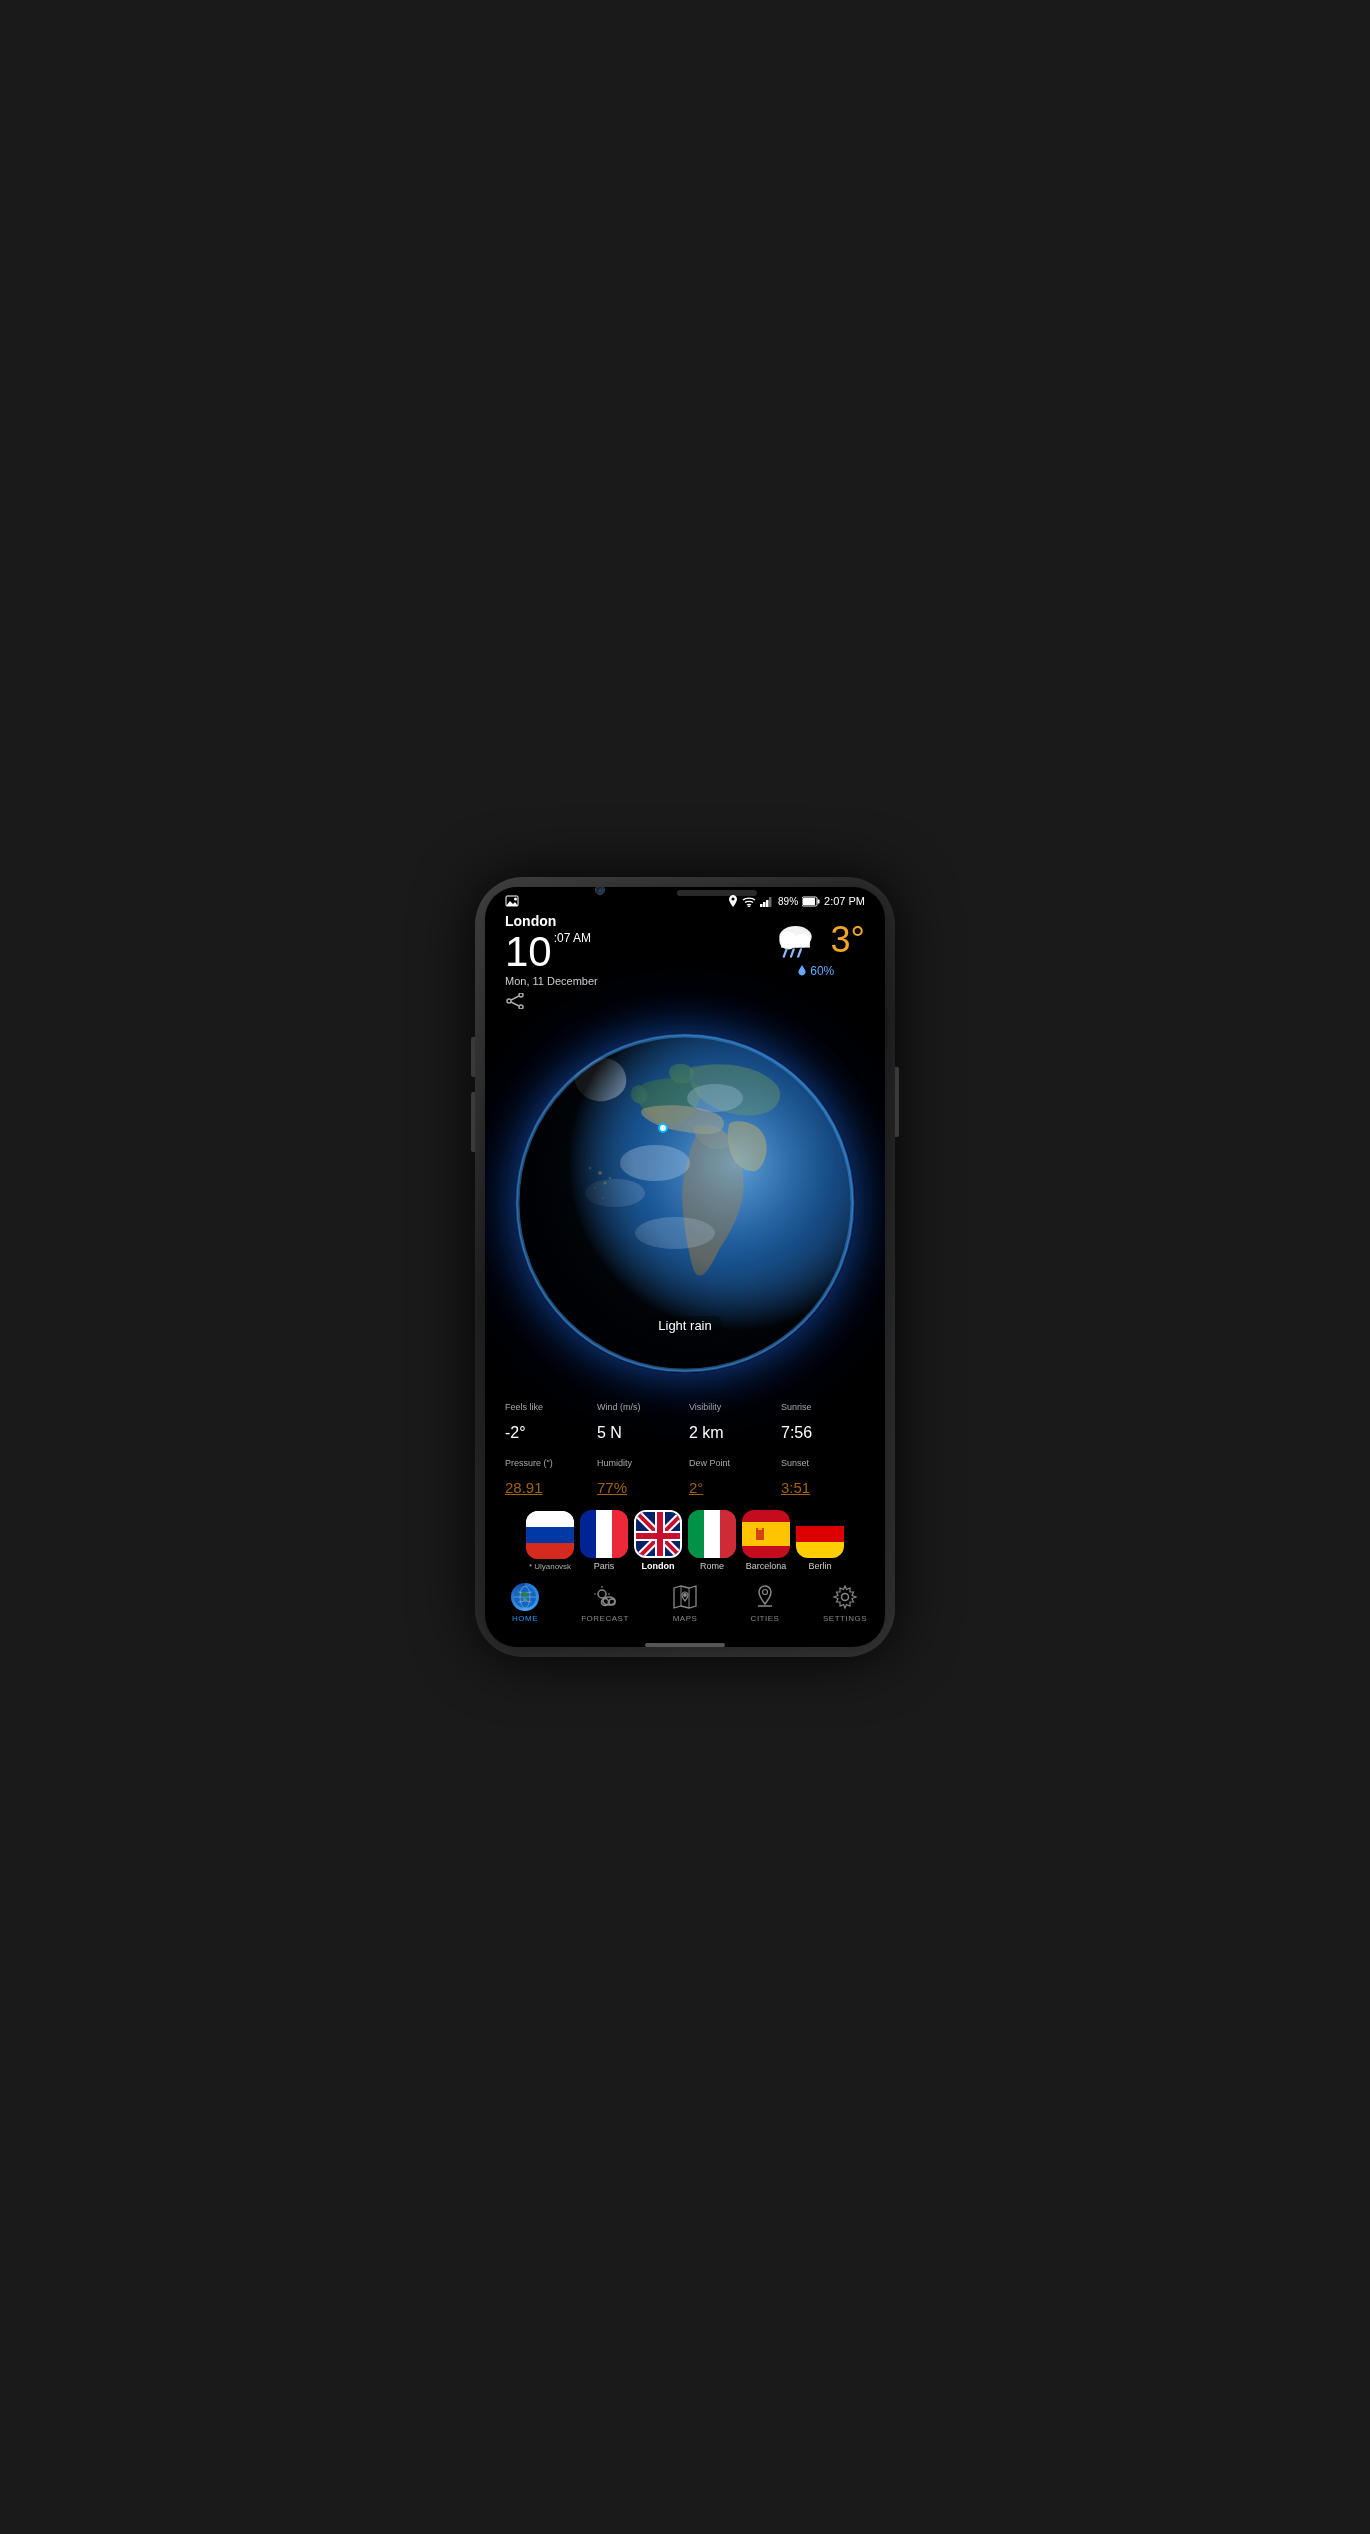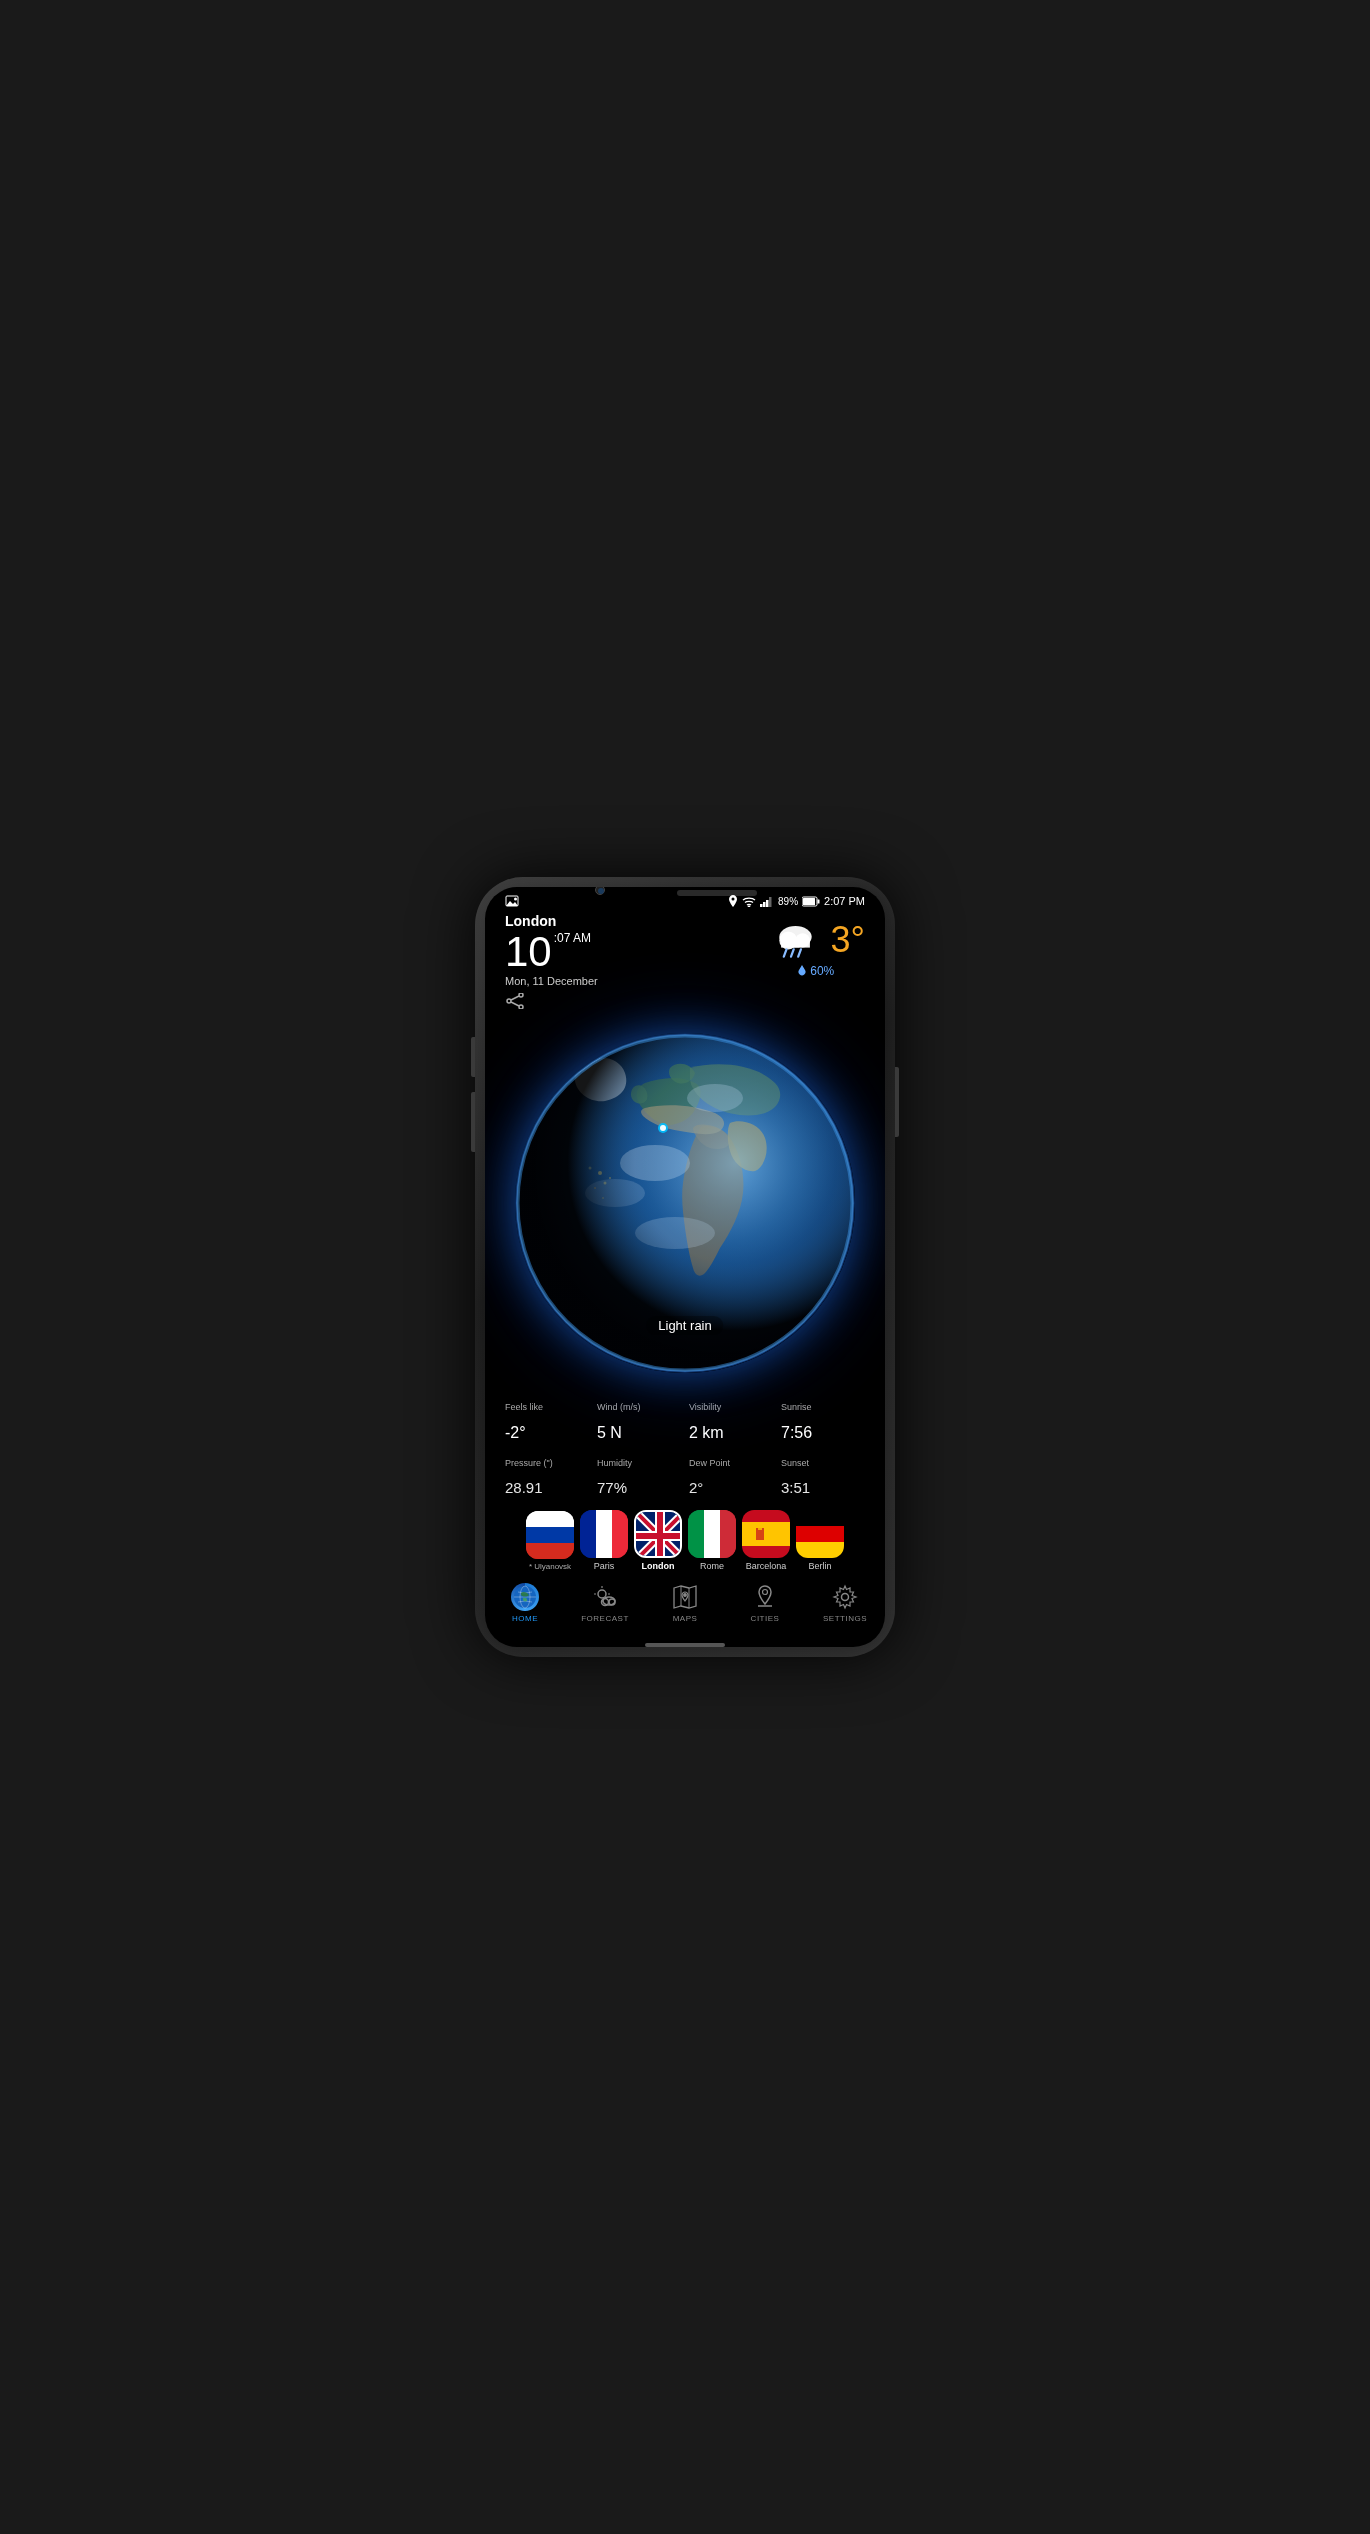--- a/index.html
+++ b/index.html
@@ -285,23 +285,24 @@
     }
 
     .detail-label2 {
       font-size: 9px;
       color: #aaa;
       margin-top: 4px;
     }
 
     .detail-value2 {
       font-size: 15px;
-      color: #e5e5e5;
+      color: #a16207;
       font-weight: 300;
       line-height: 1.1;
+      text-decoration: underline;
     }
 
     
     .cities-row {
       display: flex;
       justify-content: center;
       align-items: center;
       gap: 6px;
       padding: 6px 10px;
       background: rgba(0,0,0,0.7);

